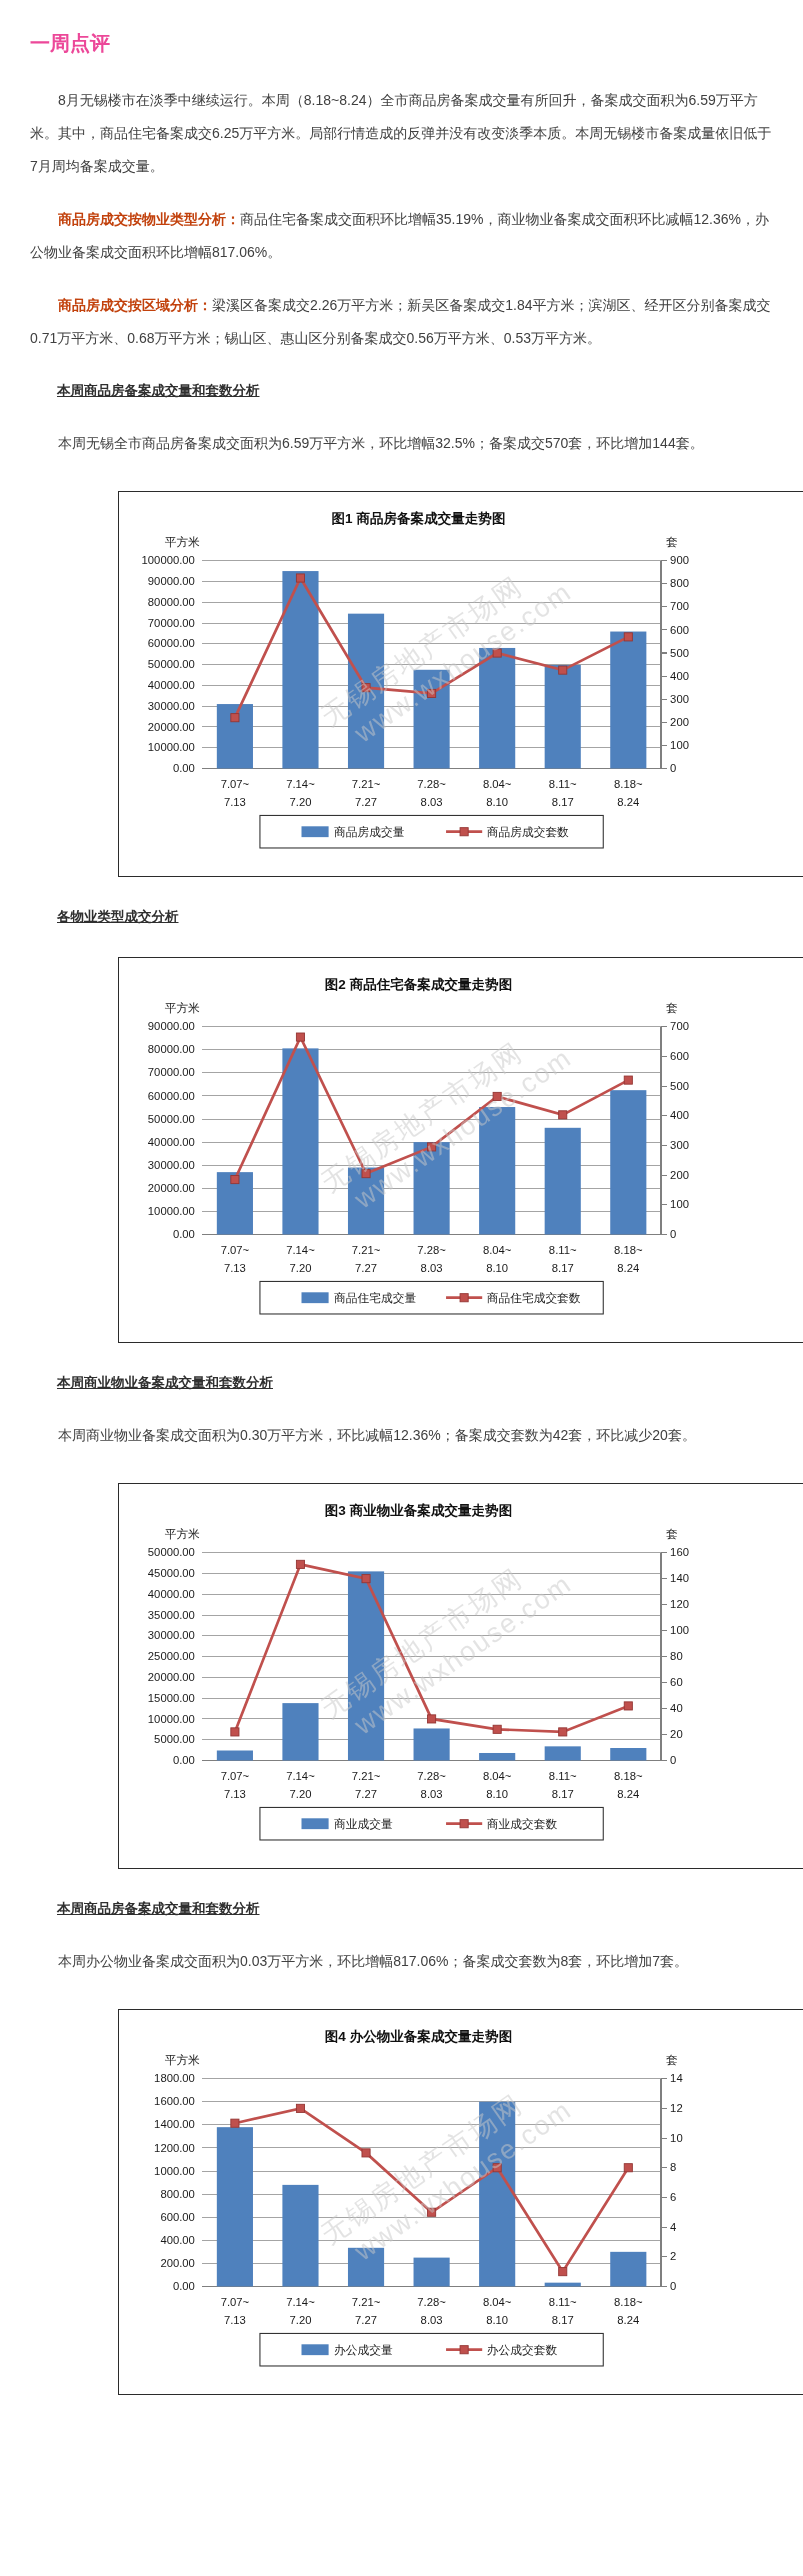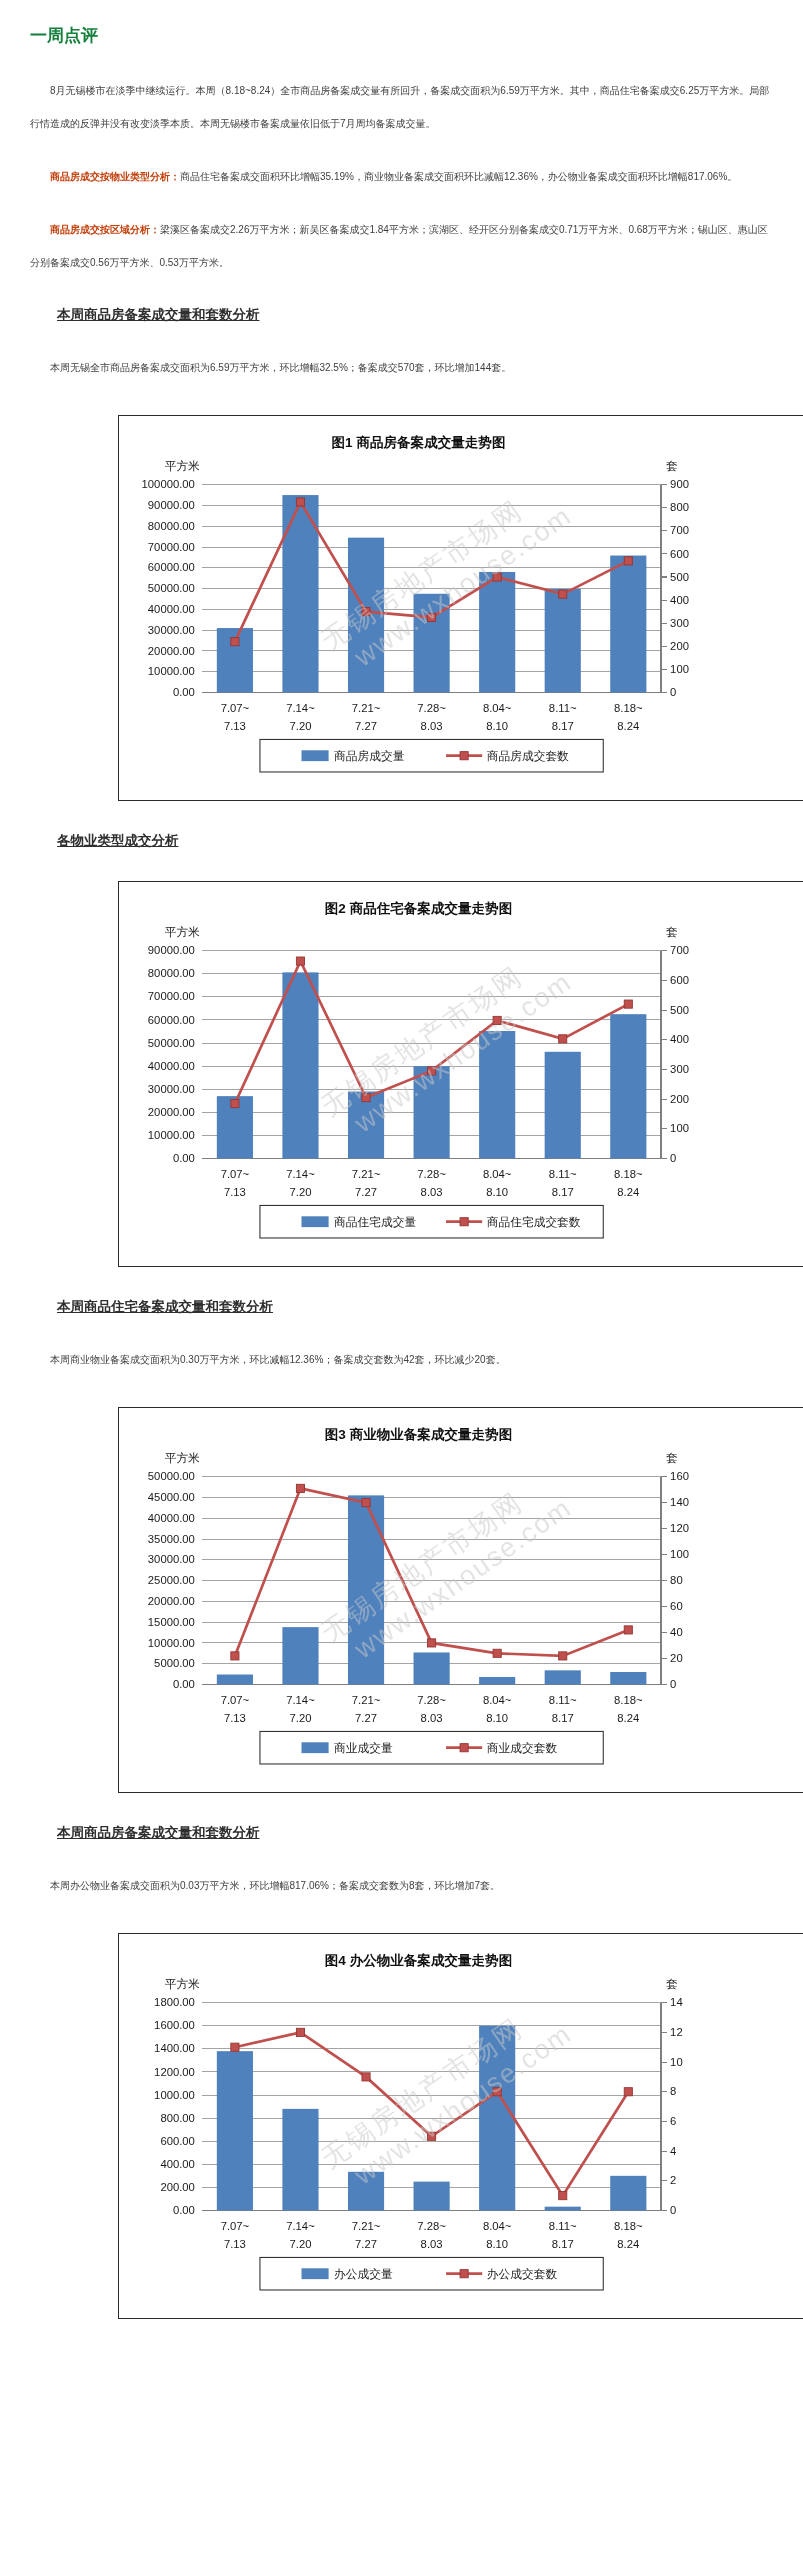--- a/index.html
+++ b/index.html
@@ -1,19 +1,19 @@
 <!DOCTYPE html>
 <html style="font-size:14.4px"><head>
 <meta charset="utf-8">
 <style>
   html,body{margin:0;padding:0;background:#ffffff;}
   body{font-family:"Liberation Sans","DejaVu Sans",sans-serif;color:#404040;}
   .page{width:804px;box-sizing:border-box;padding:12.6px 30px 27px 30px;background:#fff;}
-  .main-title{font-size:17px;font-weight:bold;color:#15803d;margin:11px 0 27px 0;}
-  p.body{font-size:10px;line-height:33px;margin:0 0 20px 0;text-indent:2em;color:#404040;}
+  .main-title{font-size:20px;font-weight:bold;color:#ec4899;margin:17px 0 27px 0;}
+  p.body{font-size:14px;line-height:33px;margin:0 0 20px 0;text-indent:2em;color:#404040;}
   p.body b{color:#c2410c;}
   h2.sec{font-size:13.5px;font-weight:bold;color:#2f2f2f;margin:27px 0 27px 0;text-indent:2em;text-decoration:underline;}
   .chart-box{width:708px;margin:31px 0 31px 88px;border:0.9px solid #2b2b2b;background:#fff;box-sizing:border-box;}
   .chart-box svg{display:block;}
 </style>
 </head>
 <body>
 
 <div class="page">
 
@@ -229,21 +229,21 @@
           <rect x="377.5" y="371.5" width="9" height="9" fill="#c0504d" stroke="#943634"></rect>
           <text x="407" y="380.5" font-size="13" fill="#1a1a1a">商品住宅成交套数</text>
         </g>
         <g transform="rotate(-35 346 191)" opacity="0.5">
           <text x="346" y="183" text-anchor="middle" font-size="30" fill="#c9c9c9" letter-spacing="3">无锡房地产市场网</text>
           <text x="376" y="219" text-anchor="middle" font-size="30" fill="#c9c9c9" letter-spacing="2">www.wxhouse.com</text>
         </g>
       </svg>
   </div>
 
-  <h2 class="sec">本周商品住宅备案成交量和套数分析</h2>
+  <h2 class="sec">本周商业物业备案成交量和套数分析</h2>
 
   <p class="body"><span>本周商业物业备案成交面积为0.30万平方米，环比减幅12.36%；备案成交套数为42套，环比减少20套。</span></p>
 
   <div class="chart-box">
     <svg width="599" height="384" viewBox="0 0 663 425">
         <text x="331.5" y="34" text-anchor="middle" font-size="15" font-weight="bold" fill="#111">图3  商业物业备案成交量走势图</text>
         <text x="70" y="60" text-anchor="middle" font-size="13" fill="#1a1a1a">平方米</text>
         <text x="612" y="60" text-anchor="middle" font-size="13" fill="#1a1a1a">套</text>
         <g shape-rendering="crispEdges">
           <line x1="92" y1="306" x2="600" y2="306" stroke="#7f7f7f" stroke-width="1.4"></line>

